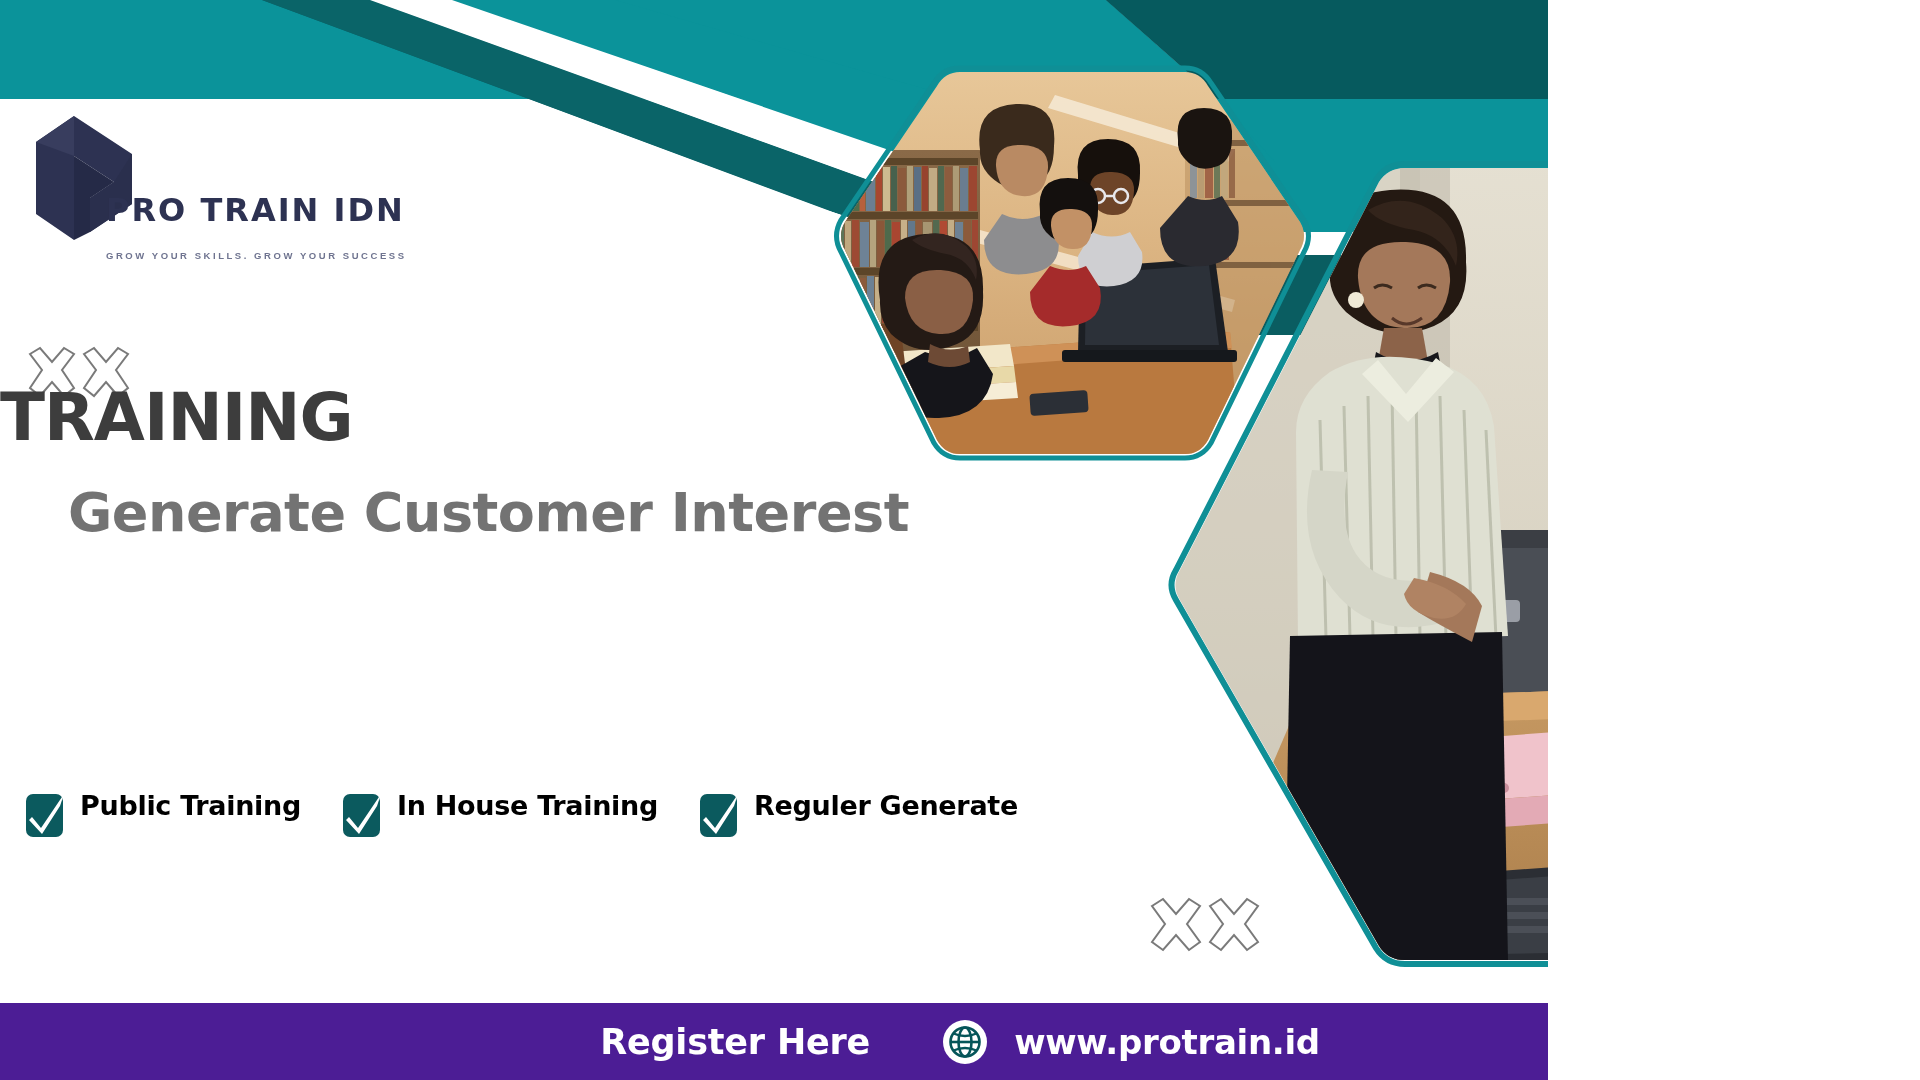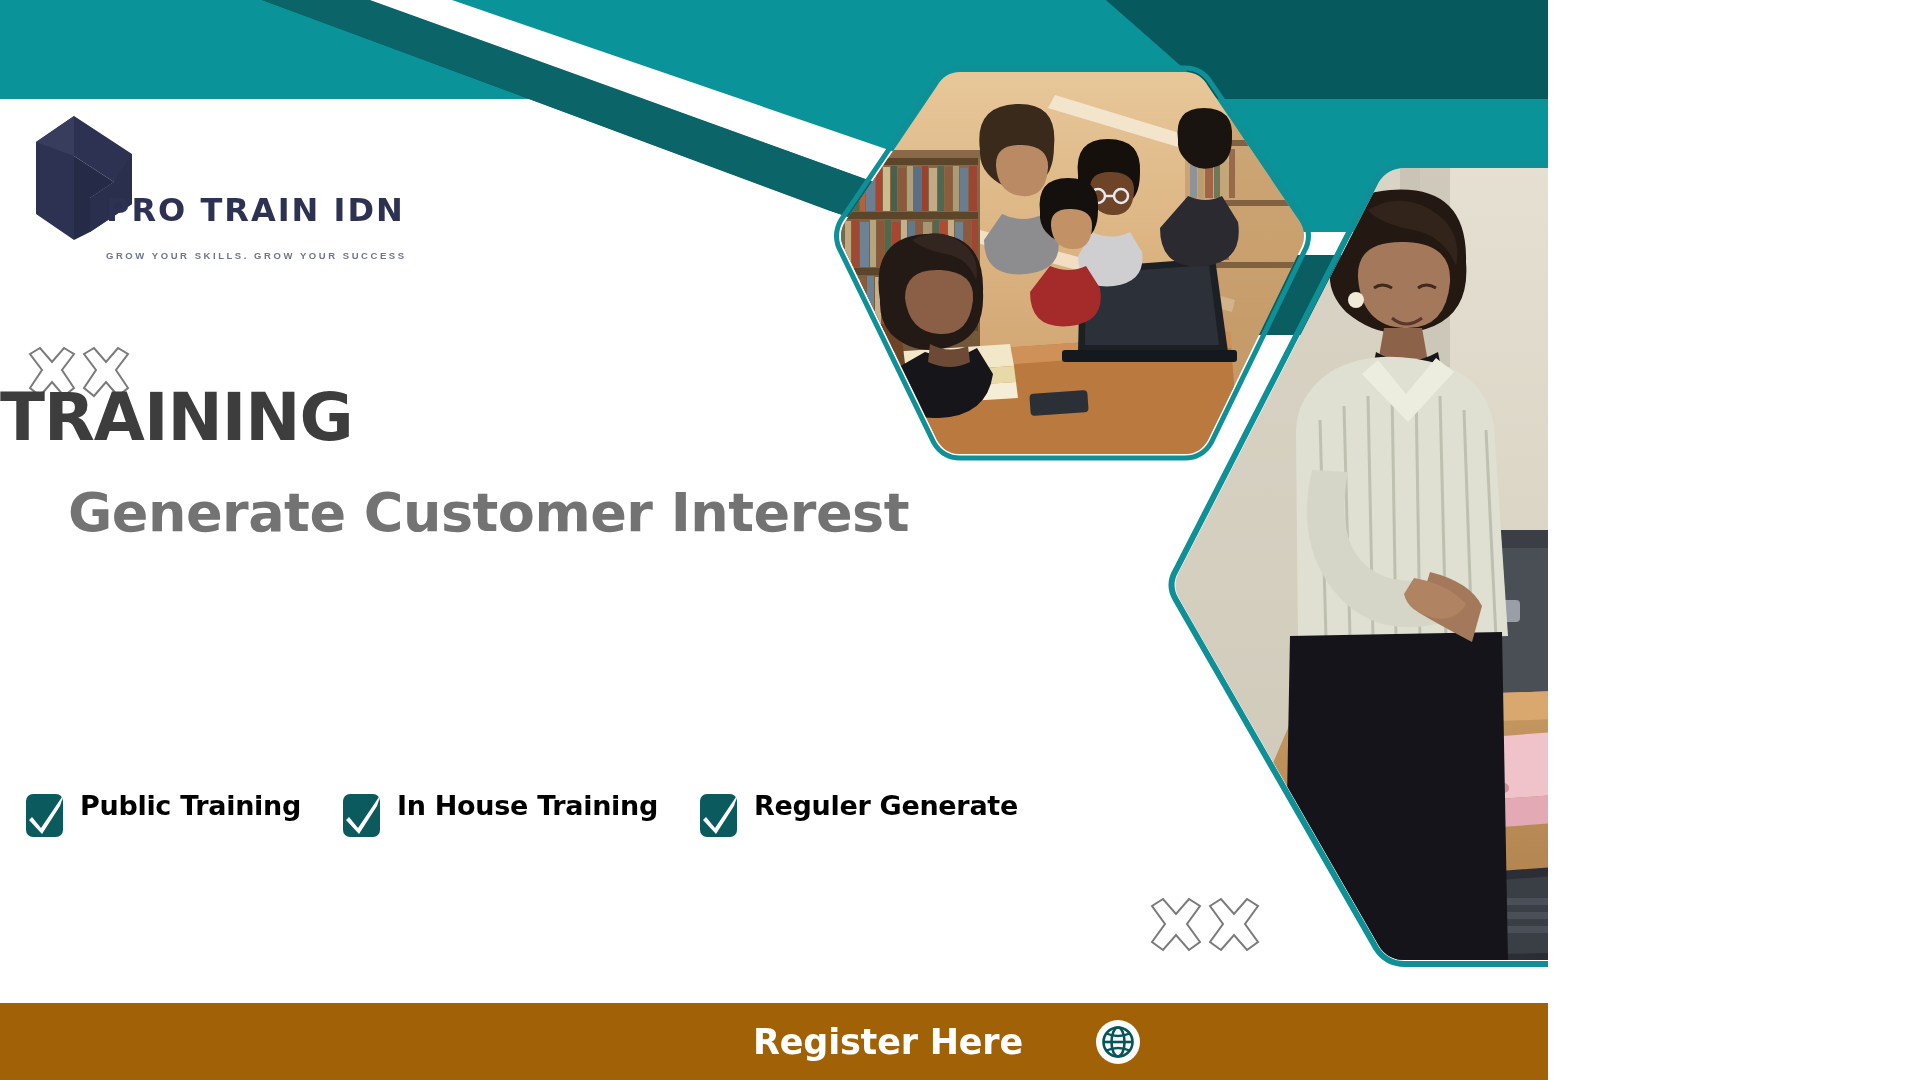--- a/index.html
+++ b/index.html
@@ -57,21 +57,21 @@
   .check-box svg { position:absolute; left:0; top:0; width:42px; height:50px; }
   .check-label {
     font-family:"DejaVu Sans", sans-serif;
     font-weight:bold; font-size:27px; color:#000;
     white-space:nowrap; letter-spacing:-0.3px;
   }
 
   
   #footer {
     position:absolute; left:0; bottom:0; width:1920px; height:77px;
-    background:#a16207; display:flex; align-items:center; justify-content:center;
+    background:#4c1d95; display:flex; align-items:center; justify-content:center;
   }
   #footer-inner { display:flex; align-items:center; }
   #register-label {
     font-family:"DejaVu Sans", sans-serif;
     font-weight:bold; font-size:35px; color:#ffffff; letter-spacing:-0.2px;
   }
   #globe-icon { width:46px; height:46px; margin:0 26px 0 72px; flex:none; }
   #site-url {
     font-family:"DejaVu Sans", sans-serif;
     font-weight:bold; font-size:34px; color:#ffffff; letter-spacing:-0.3px;
@@ -614,16 +614,17 @@
     <div id="footer-inner">
       <span id="register-label">Register Here</span>
       <svg id="globe-icon" viewBox="0 0 46 46">
         <circle cx="23" cy="23" r="22" fill="#ffffff"></circle>
         <circle cx="23" cy="23" r="14.5" fill="none" stroke="#055559" stroke-width="2.6"></circle>
         <ellipse cx="23" cy="23" rx="6.5" ry="14.5" fill="none" stroke="#055559" stroke-width="2.6"></ellipse>
         <path d="M 8.5,23 H 37.5" stroke="#055559" stroke-width="2.6"></path>
         <path d="M 11.5,14.5 Q 23,19.5 34.5,14.5" fill="none" stroke="#055559" stroke-width="2.4"></path>
         <path d="M 11.5,31.5 Q 23,26.5 34.5,31.5" fill="none" stroke="#055559" stroke-width="2.4"></path>
       </svg>
+      <span id="site-url">www.protrain.id</span>
     </div>
   </div>
 
 </div>
 
 </body></html>

